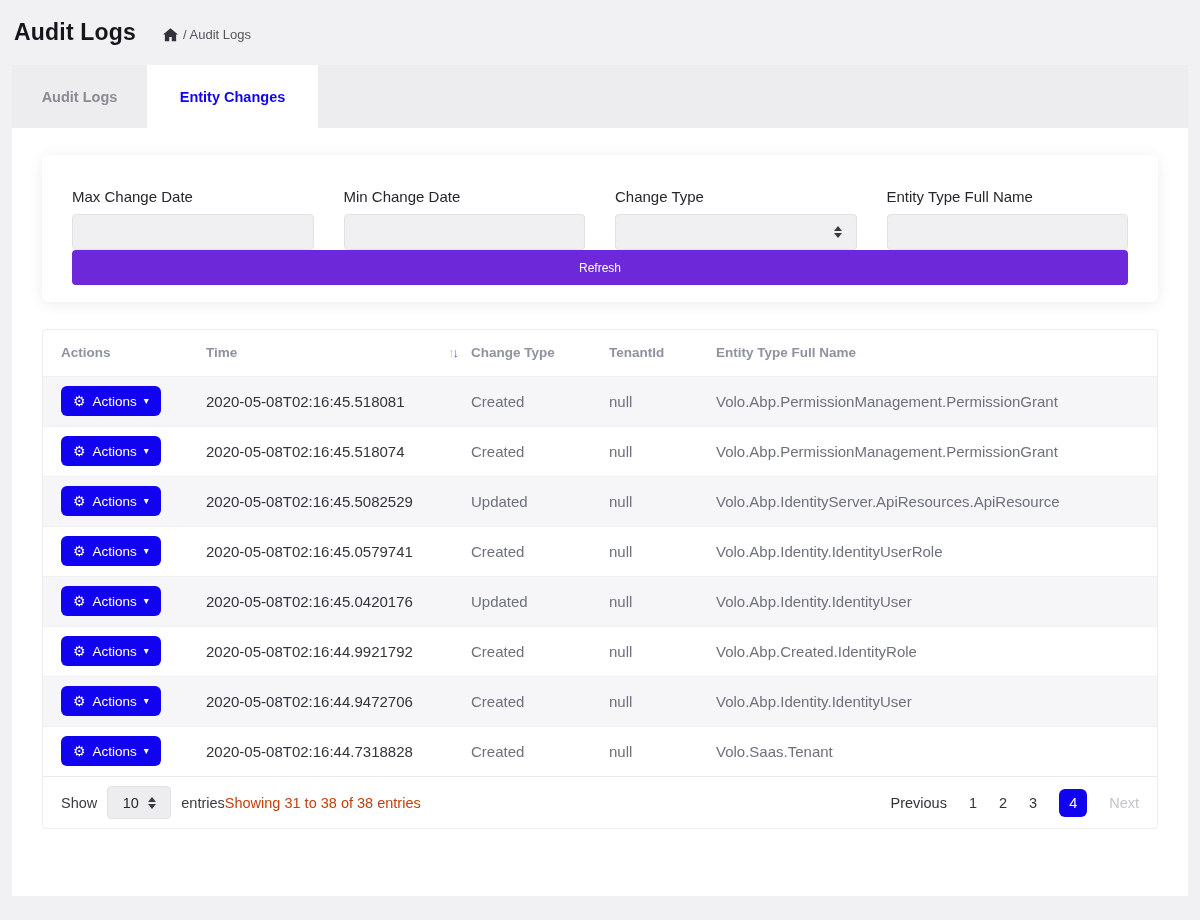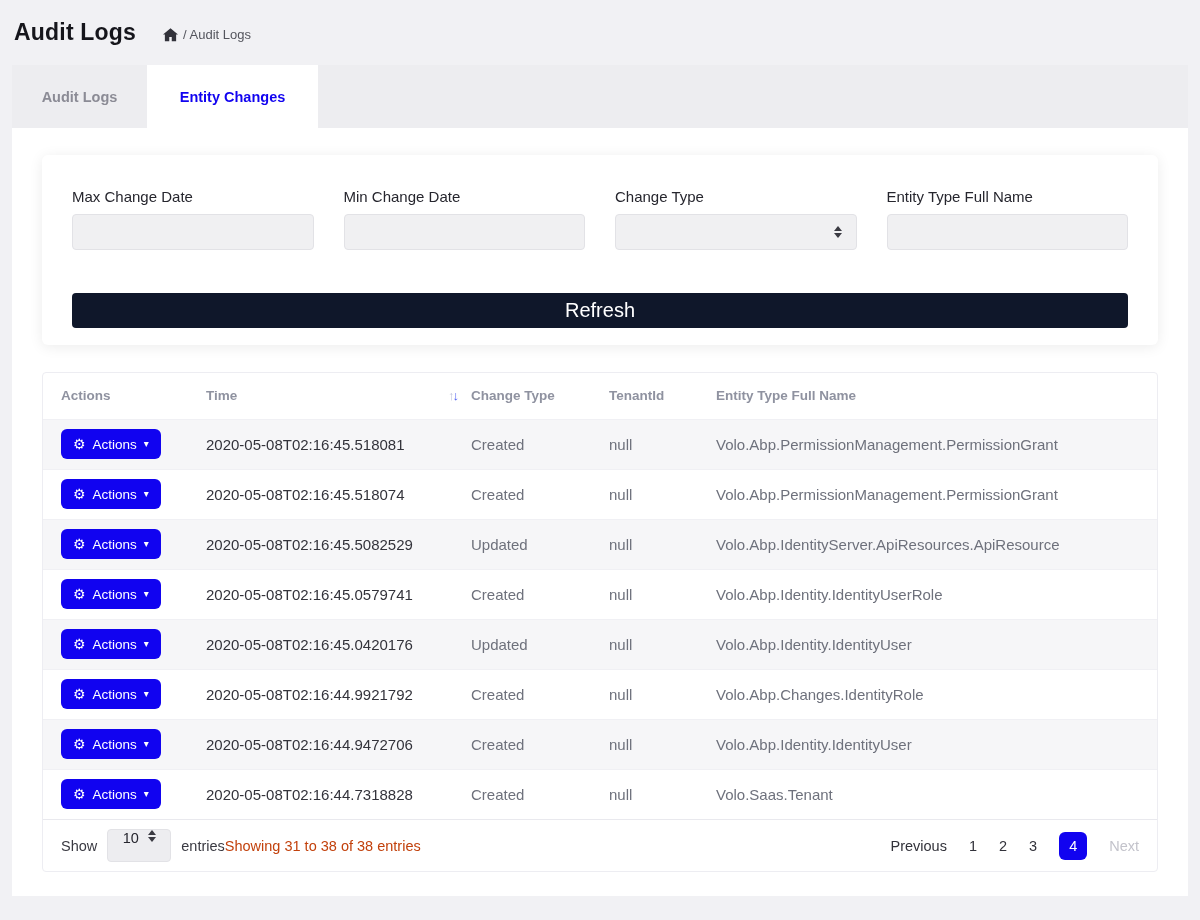--- a/index.html
+++ b/index.html
@@ -55,23 +55,23 @@
   .filter-select {
     display:flex; align-items:center; justify-content:flex-end; cursor:pointer;
   }
   .updown { display:inline-flex; flex-direction:column; gap:2px; margin-right:4px; }
   .updown i { display:block; width:0; height:0;
     border-left:4px solid transparent; border-right:4px solid transparent; }
   .updown .u { border-bottom:5px solid #3a3a42; }
   .updown .d { border-top:5px solid #3a3a42; }
 
   .refresh-btn {
-    margin-top:43px; width:100%; height:35px;
-    background:#0f172a; color:#fff; border:none; border-radius:4px;
-    font-family:inherit; font-size:20px; cursor:pointer; display:block;
+    width:100%; height:35px;
+    background:#6d28d9; color:#fff; border:none; border-radius:4px;
+    font-family:inherit; font-size:12px; cursor:pointer; display:block;
   }
 
   
   .table-card {
     margin:0 30px; position:relative; top:54px;
     border:1px solid #ededf2; border-radius:4px; background:#fff;
   }
   table { width:100%; border-collapse:collapse; table-layout:fixed; }
   col.c-actions { width:163px; } col.c-time { width:265px; }
   col.c-ctype { width:138px; } col.c-tenant { width:107px; }
@@ -98,21 +98,21 @@
   .actions-btn .gear { font-size:14px; line-height:1; }
   .actions-btn .caret { font-size:10px; line-height:1; }
 
   
   .table-footer {
     height:52px; border-top:1px solid #e9e9ee; display:flex; align-items:center;
     padding:8px 18px; font-size:14.5px; color:#3a3a42;
   }
   .pagesize-select {
     width:64px; height:33px; background:#ededf0; border:1px solid #e2e2e6;
-    border-radius:4px; display:inline-flex; justify-content:center;
+    border-radius:4px; display:inline-flex; align-items:center; justify-content:center;
     gap:9px; margin:0 10px; cursor:pointer; font-size:14.5px; color:#26262e;
   }
   .pagesize-select .updown { margin:0; }
   .showing-text { color:#c2410c; }
 
   .pagination { margin-left:auto; display:flex; align-items:center; gap:22px; }
   .page-link { color:#32323a; cursor:pointer; }
   .page-num { color:#32323a; cursor:pointer; }
   .page-num.active {
     background:#1103f0; color:#fff; width:28px; height:28px; border-radius:6px;
@@ -250,21 +250,21 @@
         </tr>
         <tr>
           <td class="cell-actions"><button class="actions-btn">
                 <span class="gear">⚙</span>
                 <span>Actions</span>
                 <span class="caret">▾</span>
               </button></td>
           <td class="cell-time">2020-05-08T02:16:44.9921792</td>
           <td>Created</td>
           <td>null</td>
-          <td>Volo.Abp.Changes.IdentityRole</td>
+          <td>Volo.Abp.Created.IdentityRole</td>
         </tr>
         <tr>
           <td class="cell-actions"><button class="actions-btn">
                 <span class="gear">⚙</span>
                 <span>Actions</span>
                 <span class="caret">▾</span>
               </button></td>
           <td class="cell-time">2020-05-08T02:16:44.9472706</td>
           <td>Created</td>
           <td>null</td>

